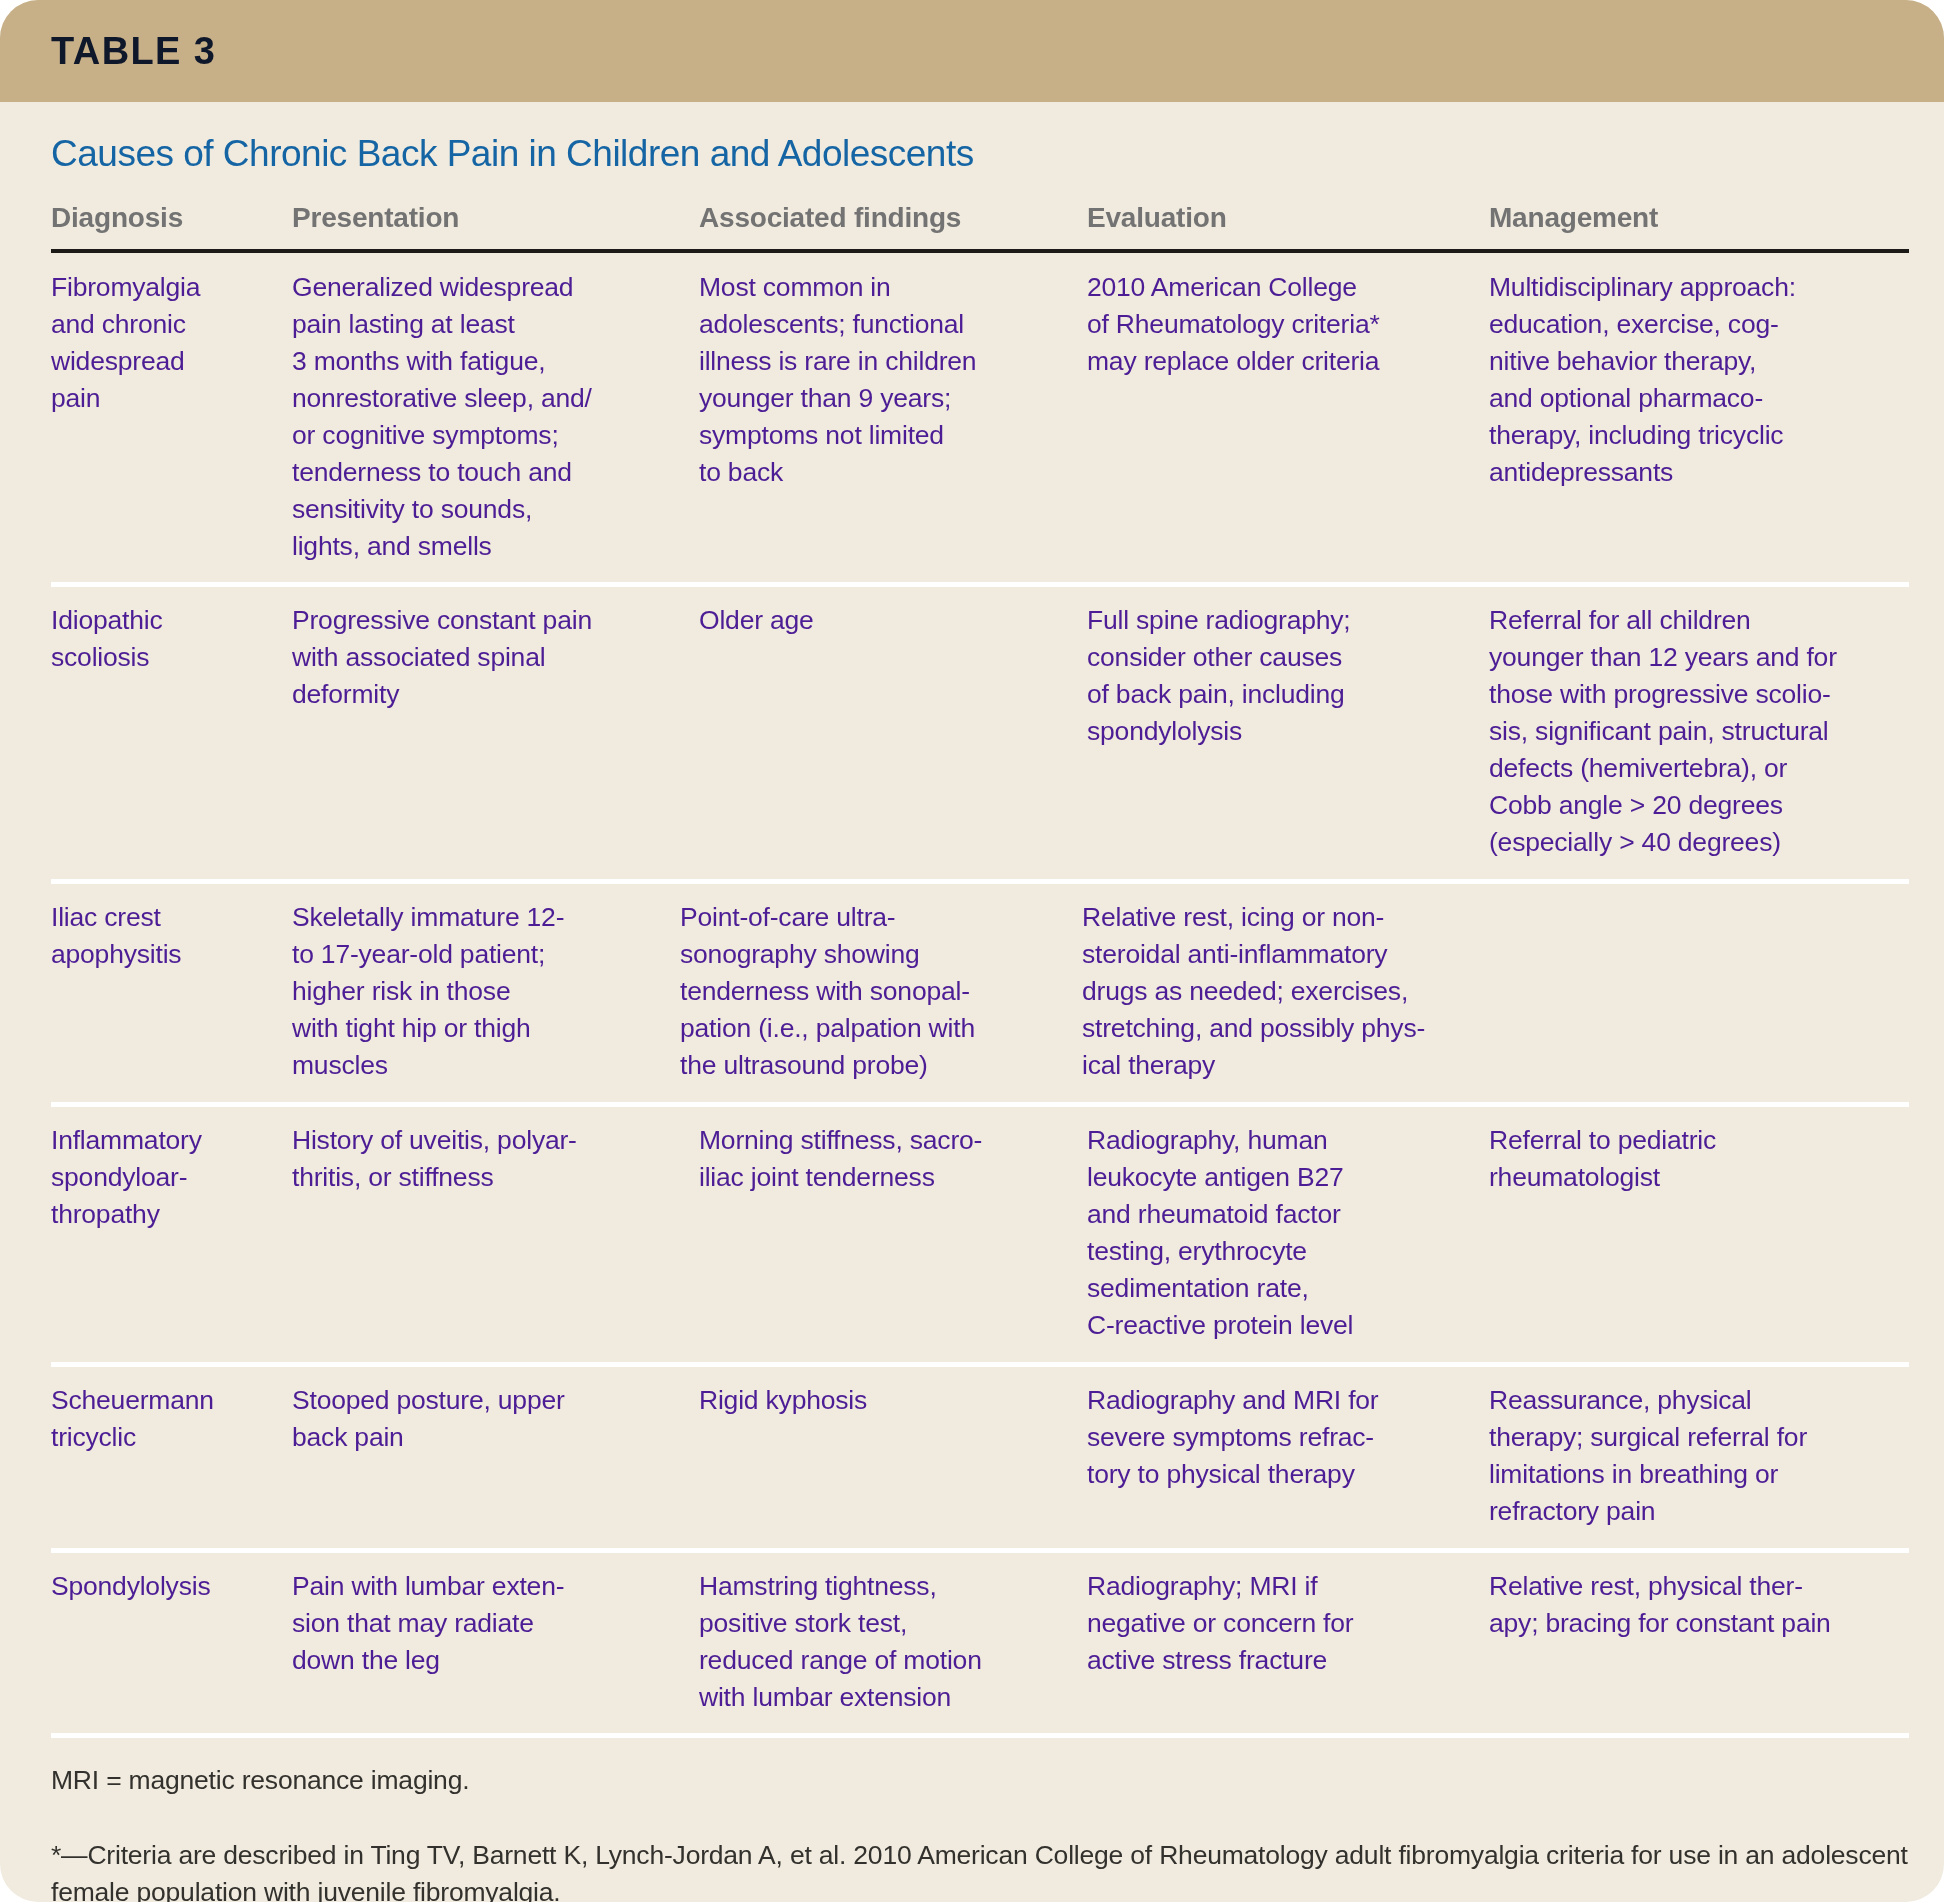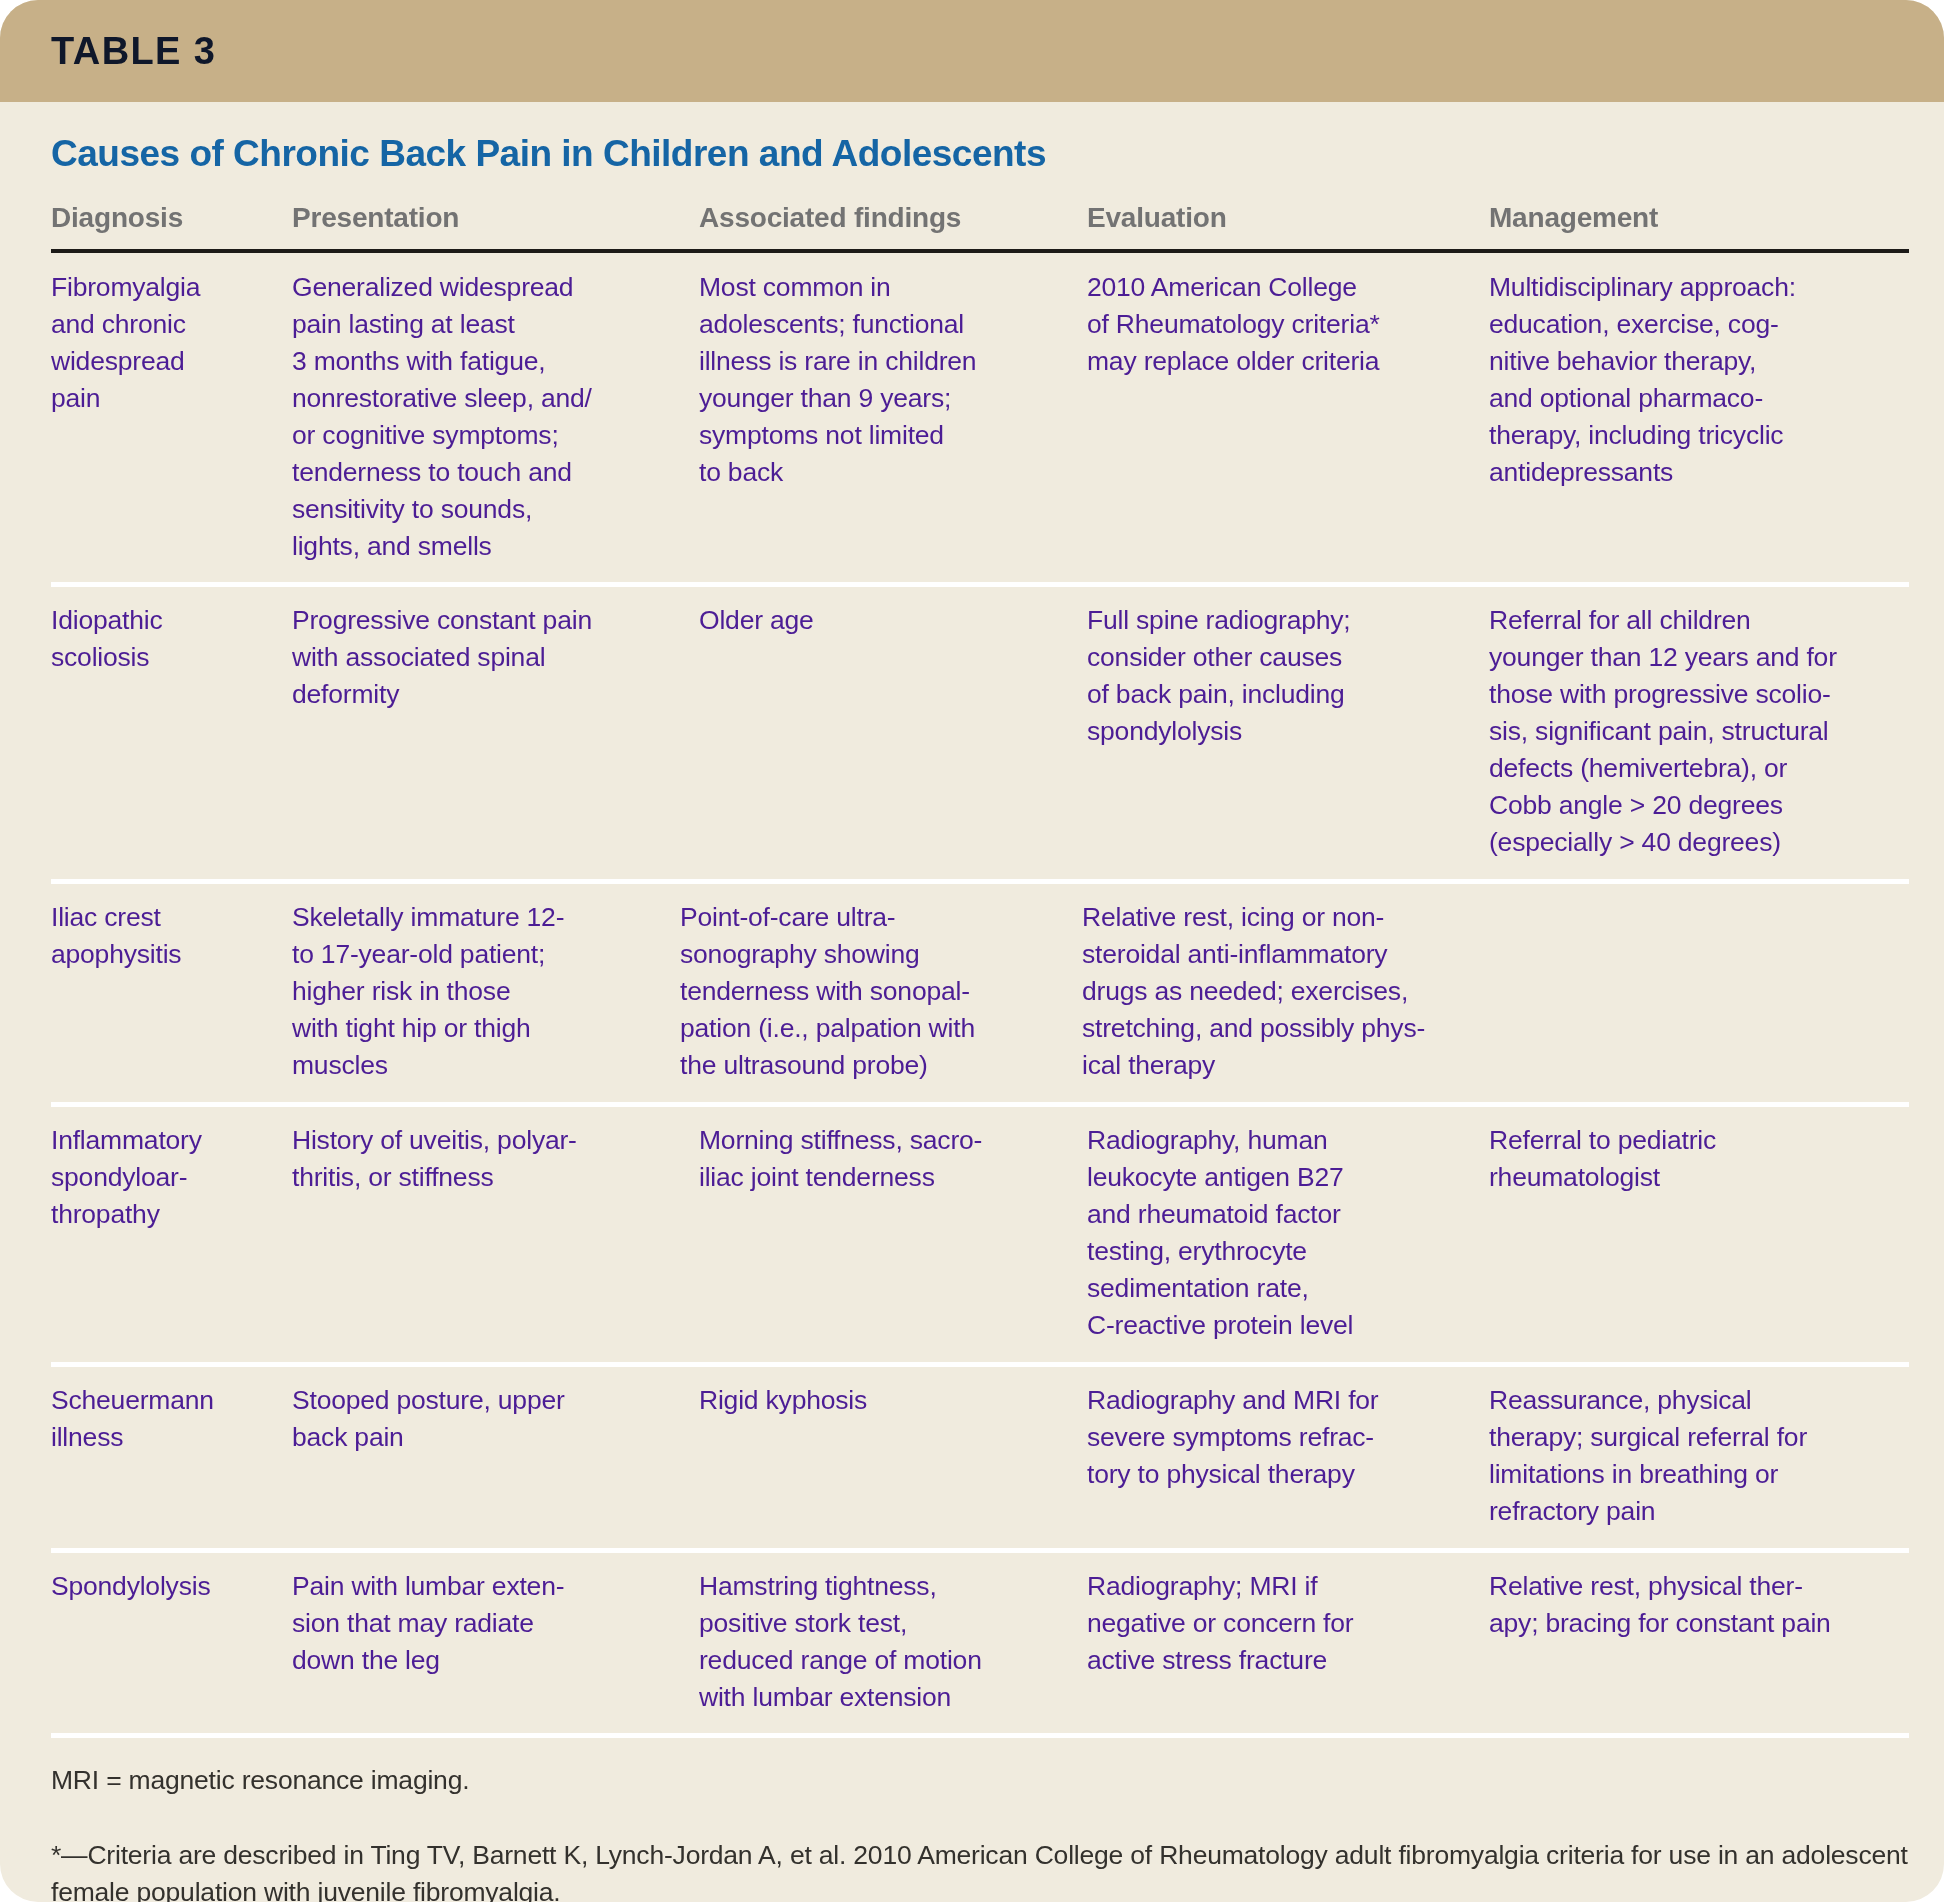--- a/index.html
+++ b/index.html
@@ -31,21 +31,21 @@
     color: #0f172a;
     letter-spacing: 1.4px;
   }
   .body {
     padding: 22px 35px 0 51px;
     box-sizing: border-box;
   }
   .table-title {
     color: #1565a5;
     font-size: 37px;
-    font-weight: bold;
+    font-weight: normal;
     letter-spacing: -0.5px;
     margin: 9.1px 0 27.4px 0;
   }
   .thead {
     display: flex;
     border-bottom: 4.6px solid #1d1b18;
     padding-bottom: 14.6px;
   }
   .th {
     font-size: 28px;
@@ -191,21 +191,21 @@
 and rheumatoid factor
 testing, erythrocyte
 sedimentation rate,
 C-reactive protein level</div>
       <div class="cell c5">Referral to pediatric
 rheumatologist</div>
     </div>
 
     <div class="trow">
       <div class="cell c1">Scheuermann
-illness</div>
+tricyclic</div>
       <div class="cell c2">Stooped posture, upper
 back pain</div>
       <div class="cell c3">Rigid kyphosis</div>
       <div class="cell c4">Radiography and MRI for
 severe symptoms refrac-
 tory to physical therapy</div>
       <div class="cell c5">Reassurance, physical
 therapy; surgical referral for
 limitations in breathing or
 refractory pain</div>

